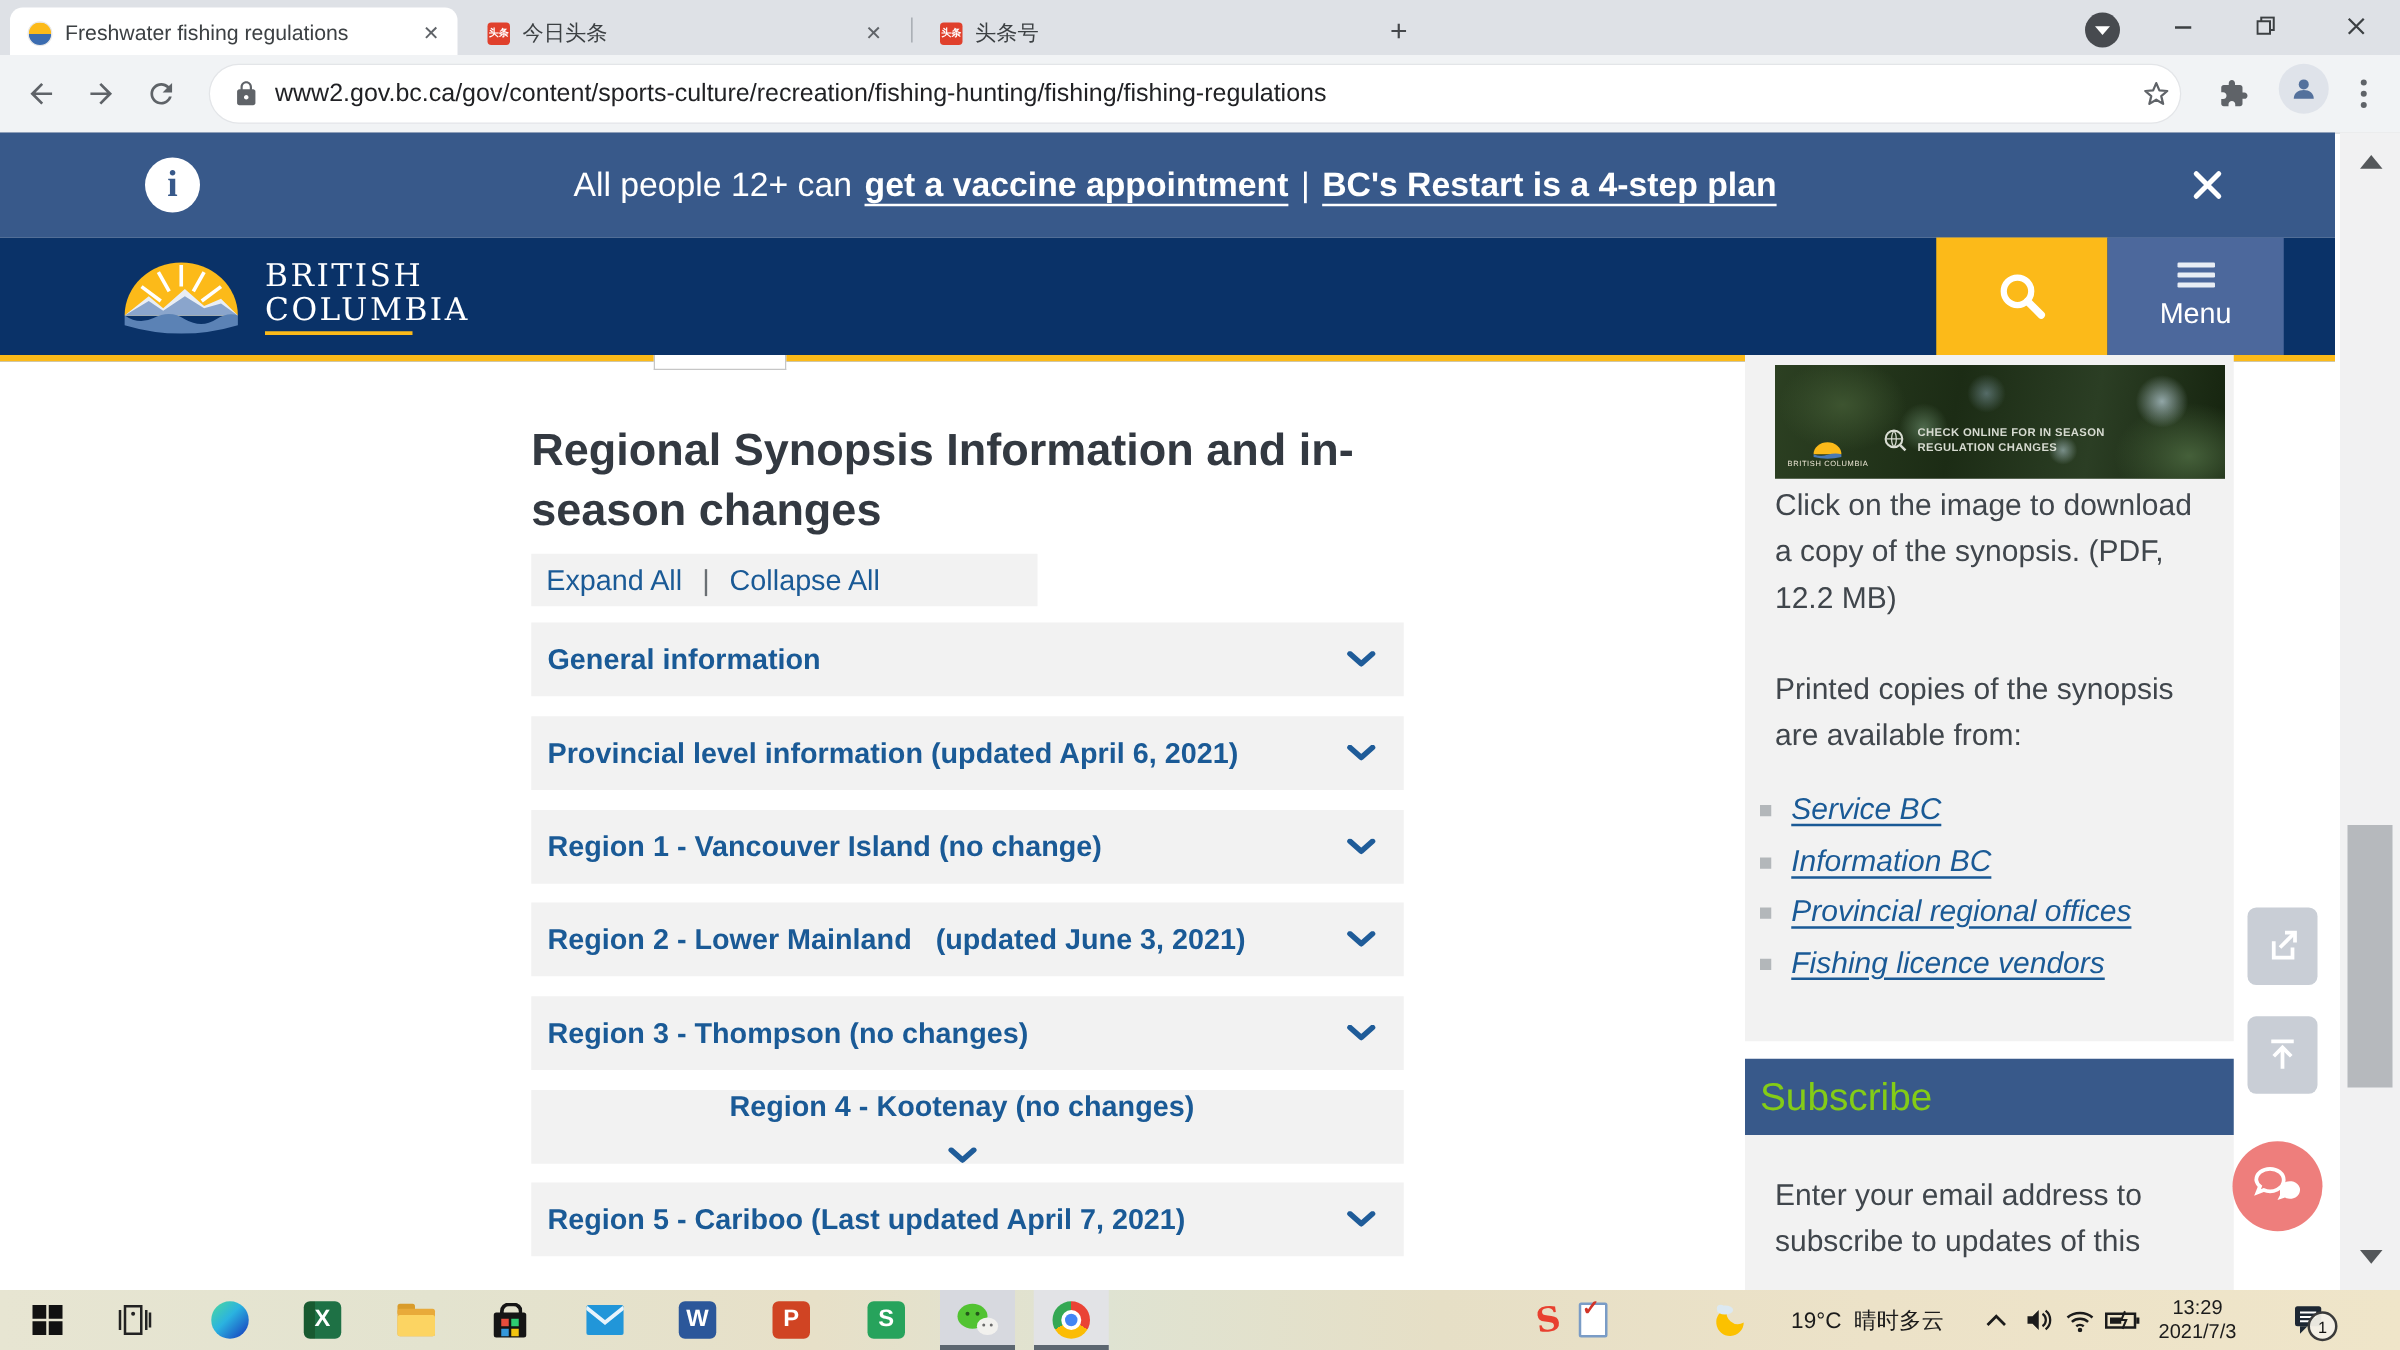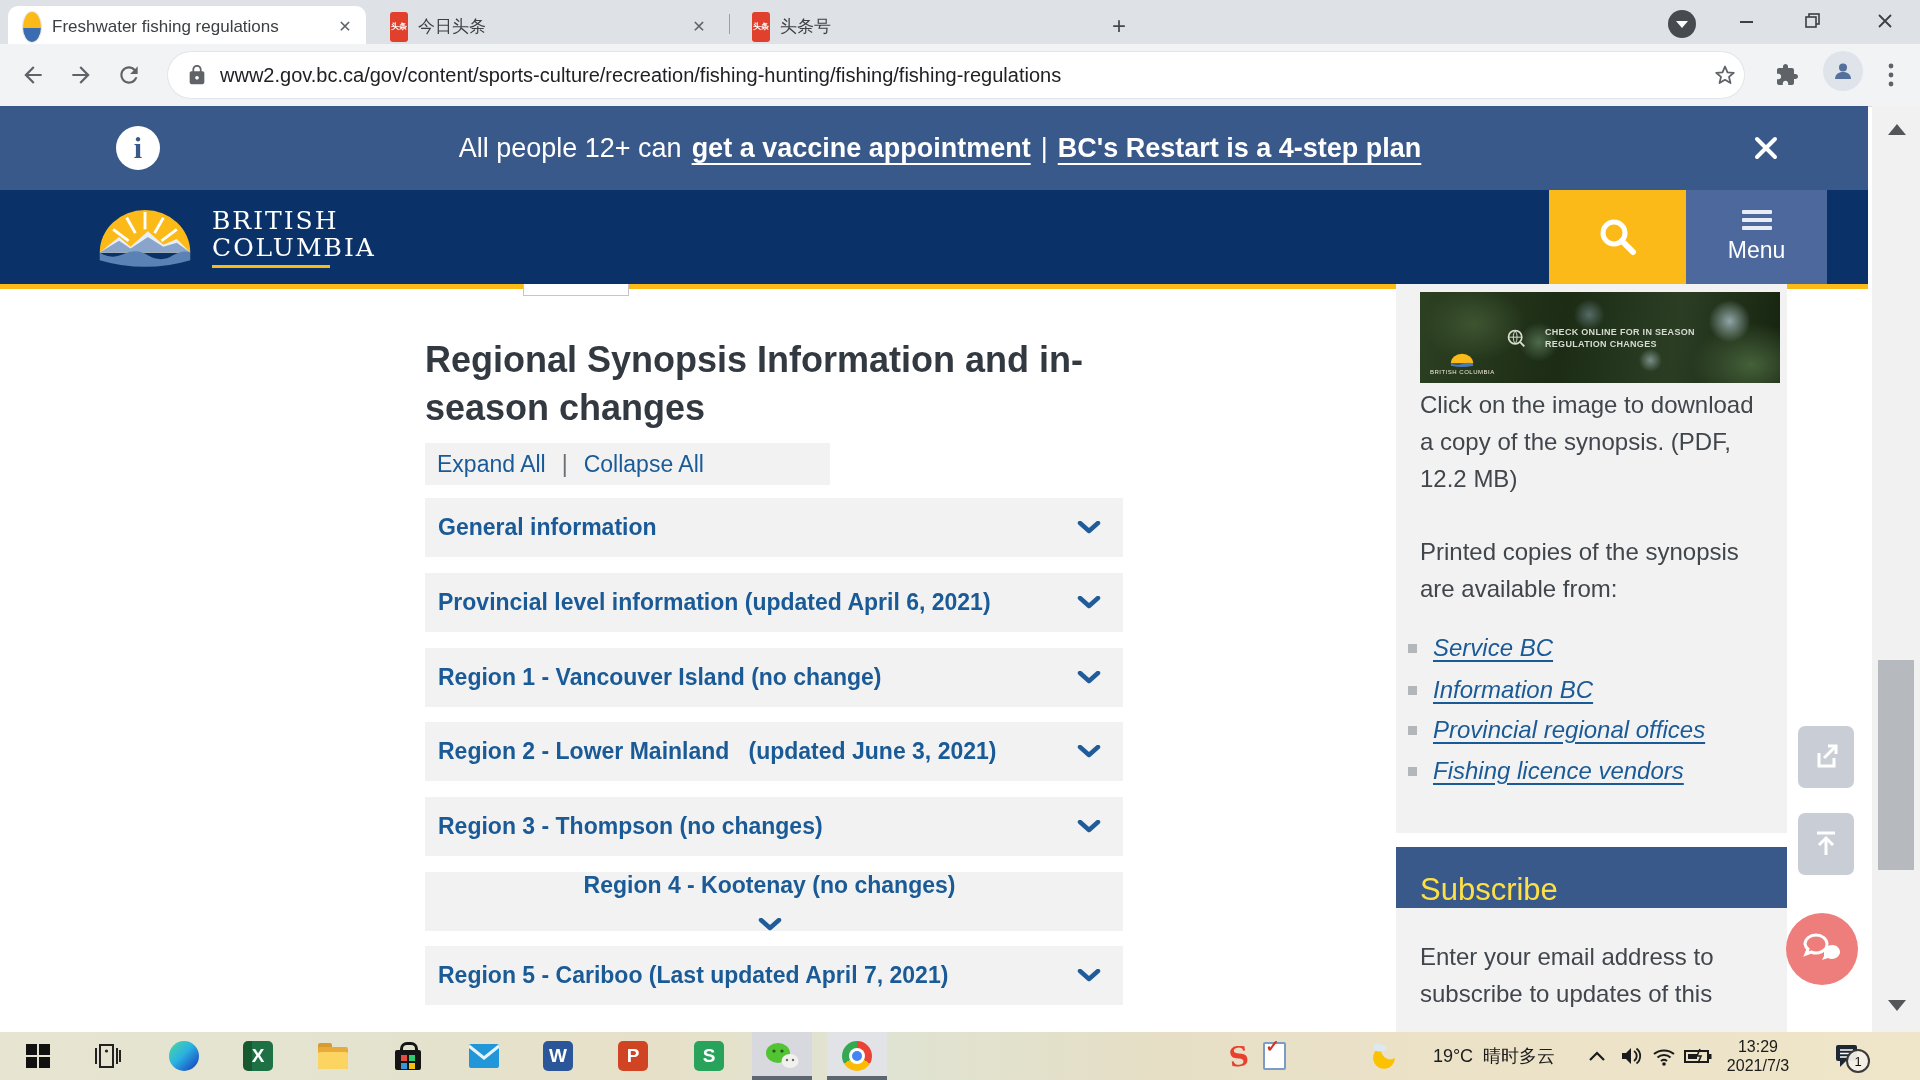--- a/index.html
+++ b/index.html
@@ -6,21 +6,21 @@
   #screen{position:relative;width:1920px;height:1080px;overflow:hidden;
     font-family:"Liberation Sans",sans-serif;background:#fff;}
   .abs{position:absolute;}
 
   
   #tabstrip{left:0;top:0;width:1920px;height:44px;background:#dee1e6;}
   .tab{top:6px;height:38px;border-radius:10px 10px 0 0;display:flex;align-items:center;gap:10px;padding:3px 10px 0 14px;box-sizing:border-box;}
   .tab.active{background:#fff;}
   .tab .title{font-size:17px;color:#3c4043;white-space:nowrap;overflow:hidden;flex:1;}
   .tab .closex{width:22px;height:22px;border-radius:50%;display:flex;align-items:center;justify-content:center;color:#5f6368;font-size:16px;flex:none;}
-  .favicon{width:18px;height:30px;flex:none;border-radius:3px;}
+  .favicon{width:18px;height:18px;flex:none;border-radius:3px;}
   .fav-bc{border-radius:50%;background:linear-gradient(#fcba19 0 52%,#3b6cb0 52% 100%);border:1px solid #e8e8e8;}
   .fav-tt{background:#e0402c;color:#fff;font-size:8px;font-weight:bold;display:flex;align-items:center;justify-content:center;line-height:1;}
   .tabdivider{top:14px;width:1px;height:20px;background:#9aa0a6;}
   #newtab{left:1102px;top:12px;width:34px;height:28px;color:#44474b;font-size:24px;display:flex;align-items:center;justify-content:center;}
   #tab-dropdown{left:1668px;top:10px;width:28px;height:28px;border-radius:50%;background:#474a4f;display:flex;align-items:center;justify-content:center;}
   #tab-dropdown i{width:0;height:0;border-left:6px solid transparent;border-right:6px solid transparent;border-top:7px solid #fff;}
   .winbtn{top:0;width:62px;height:42px;display:flex;align-items:center;justify-content:center;color:#202124;}
 
   
   #navbar{left:0;top:44px;width:1920px;height:62px;background:#f1f3f5;border-bottom:1px solid #d8dadd;}
@@ -64,21 +64,21 @@
       radial-gradient(16px 16px at 64% 75%, rgba(200,225,238,.5), transparent 72%),
       radial-gradient(22px 22px at 47% 25%, rgba(150,180,200,.45), transparent 70%),
       radial-gradient(26px 26px at 33% 55%, rgba(90,120,90,.8), transparent 75%),
       radial-gradient(60px 44px at 15% 35%, #3d5430, transparent 85%),
       radial-gradient(70px 50px at 92% 80%, #45603a, transparent 85%),
       linear-gradient(100deg,#2c4022,#1c2c15 40%,#2b3e24 70%,#15230e);}
   .sb-text{left:1420px;width:352px;color:#40464c;font-size:24px;line-height:37px;}
   .sb-link-row{left:1408px;width:370px;height:40px;display:flex;align-items:center;gap:16px;font-style:italic;}
   .sb-bullet{width:9px;height:9px;background:#b3b7ba;flex:none;}
   .sb-link-row a{color:#1a5a96;font-size:24px;text-decoration:underline;text-underline-offset:4px;}
-  #subscribe-hd{left:1396px;top:847px;width:391px;height:61px;background:#38598a;display:flex;align-items:flex-end;padding-left:24px;box-sizing:border-box;color:#fde047;font-size:31px;}
+  #subscribe-hd{left:1396px;top:847px;width:391px;height:61px;background:#38598a;display:flex;align-items:center;padding-left:12px;box-sizing:border-box;color:#84cc16;font-size:31px;}
   #subscribe-bd{left:1396px;top:908px;width:391px;height:124px;background:#f2f2f2;}
 
   
   .floatbtn{left:1798px;width:56px;height:62px;background:#c9ced6;border-radius:7px;display:flex;align-items:center;justify-content:center;}
   #chatbtn{left:1786px;top:913px;width:72px;height:72px;border-radius:50%;background:#ee7e7c;display:flex;align-items:center;justify-content:center;}
 
   
   #scrollbar{left:1872px;top:106px;width:48px;height:926px;background:#f1f1f2;}
   .scroll-arrow{left:1888px;width:0;height:0;border-left:9px solid transparent;border-right:9px solid transparent;}
   #scroll-thumb{left:1878px;top:660px;width:36px;height:210px;background:#b6b9bd;}
@@ -291,21 +291,21 @@
 
   <div class="abs" id="sb-panel"></div>
   <div class="abs" id="sb-img">
     <div style="position:absolute;left:10px;bottom:8px;display:flex;flex-direction:column;align-items:center;">
       <svg width="26" height="18" viewBox="0 0 110 72">
         <path d="M8 50 A47 40 0 0 1 102 50 Z" fill="#fcba19"></path>
         <path d="M8 50 Q30 60 55 52 Q80 44 102 50 L102 60 Q55 72 8 60 Z" fill="#4a79b5"></path>
       </svg>
       <span style="font-size:6px;color:#f0e9d8;letter-spacing:.5px;">BRITISH COLUMBIA</span>
     </div>
-    <div style="position:absolute;left:86px;top:34px;display:flex;align-items:center;gap:19px;">
+    <div style="position:absolute;left:86px;top:48px;display:flex;align-items:center;gap:8px;">
       <svg width="20" height="20" viewBox="0 0 24 24">
           <circle cx="11" cy="11" r="8" fill="none" stroke="#d8dcd2" stroke-width="2"></circle>
           <path d="M3.5 11 h15 M11 3.5 c3 3 3 12 0 15 M11 3.5 c-3 3 -3 12 0 15" fill="none" stroke="#d8dcd2" stroke-width="1.2"></path>
           <path d="M17 17 L22 22" stroke="#d8dcd2" stroke-width="2.4"></path>
         </svg>
       <span style="font-size:9px;line-height:12px;color:#d7dbd1;font-weight:bold;letter-spacing:.3px;">
         <span style="display:block">CHECK ONLINE FOR IN SEASON</span>
         <span style="display:block">REGULATION CHANGES</span>
       </span>
     </div>

